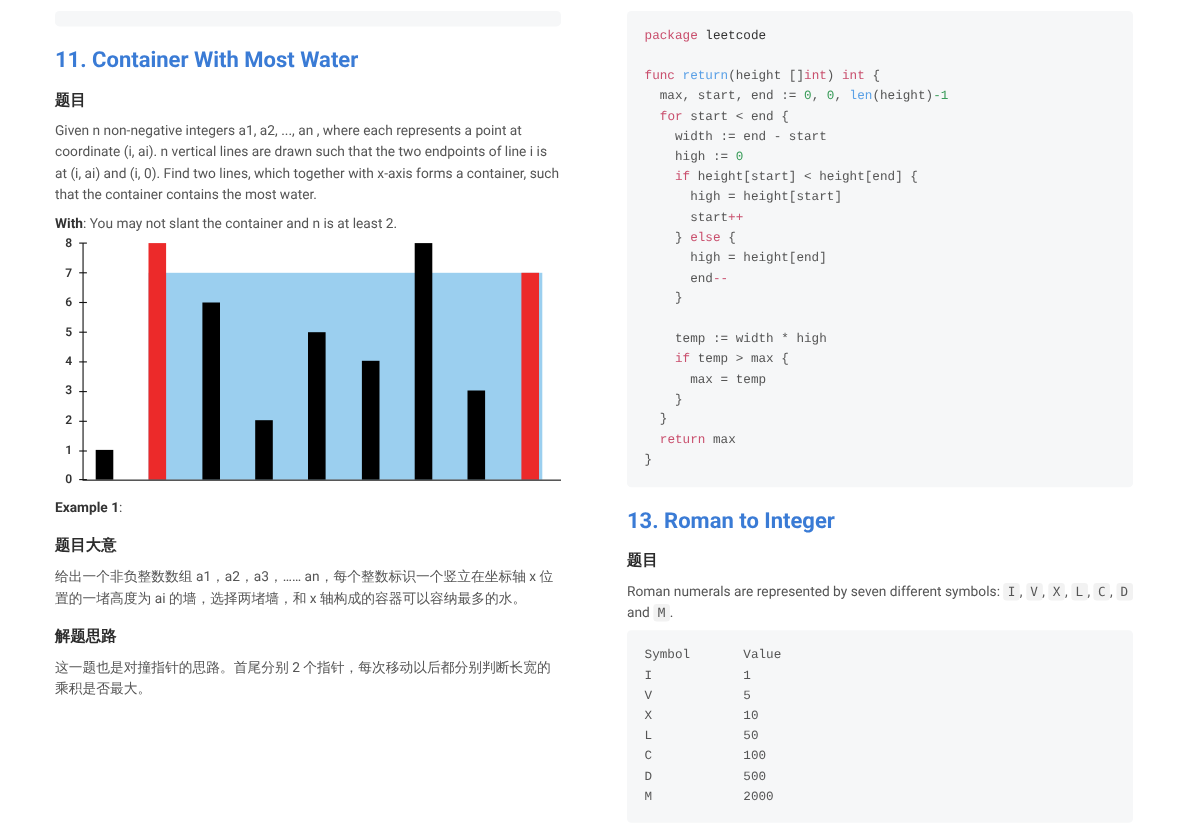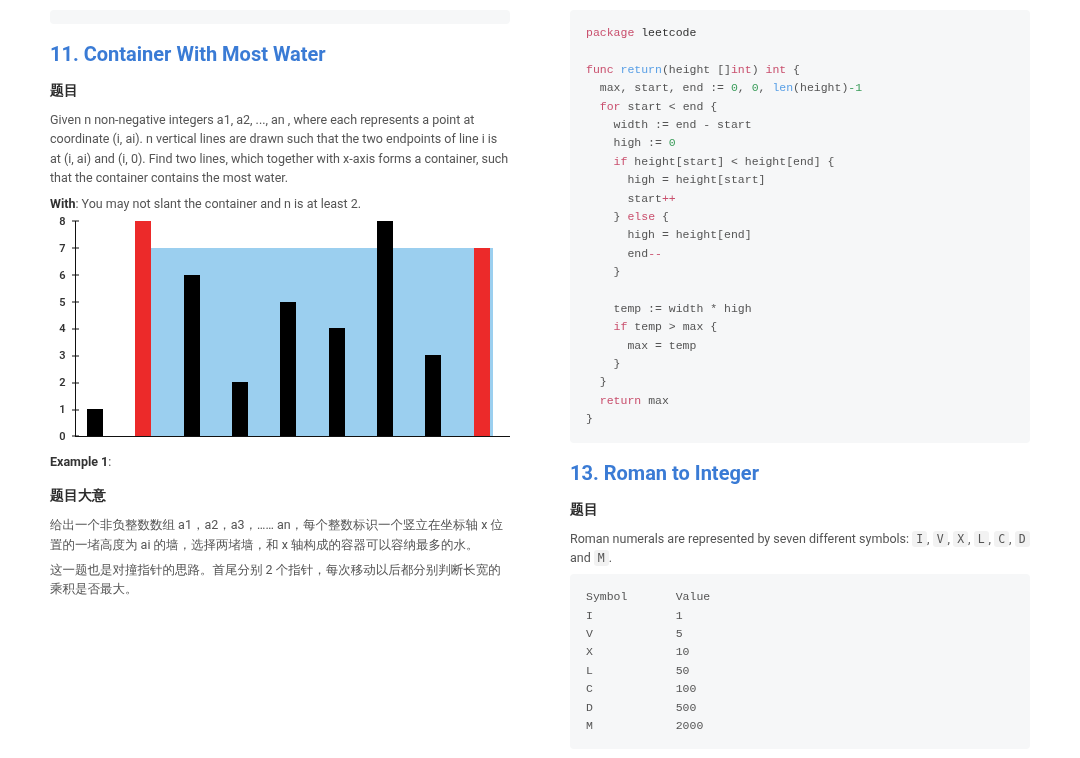--- a/index.html
+++ b/index.html
@@ -163,20 +163,21 @@
           <div class="bar red" style="left: 91.6667%; height: 188.125px;"></div>
         </div>
       <div class="chart-axis-x"></div>
     </div>
 
     <p class="body"><b>Example 1</b>:</p>
 
     <h3 class="section">题目大意</h3>
     <p class="body">给出一个非负整数数组 a1，a2，a3，…… an，每个整数标识一个竖立在坐标轴 x 位置的一堵高度为 ai 的墙，选择两堵墙，和 x 轴构成的容器可以容纳最多的水。</p>
 
+    <h3 class="section">解题思路</h3>
     <p class="body">这一题也是对撞指针的思路。首尾分别 2 个指针，每次移动以后都分别判断长宽的乘积是否最大。</p>
 
   </div>
 
   <div class="col">
     <div class="codeblock code-go" id="go-code"><span class="kw-pkg">package</span><span class="ident"> leetcode</span>
 
 <span class="kw-pkg">func</span> <span class="fn">return</span>(height []<span class="kw-type">int</span>) <span class="kw-type">int</span> {
   max, start, end := <span class="num">0</span>, <span class="num">0</span>, <span class="fn">len</span>(height)<span class="num">-1</span>
   <span class="kw-pkg">for</span> start &lt; end {

